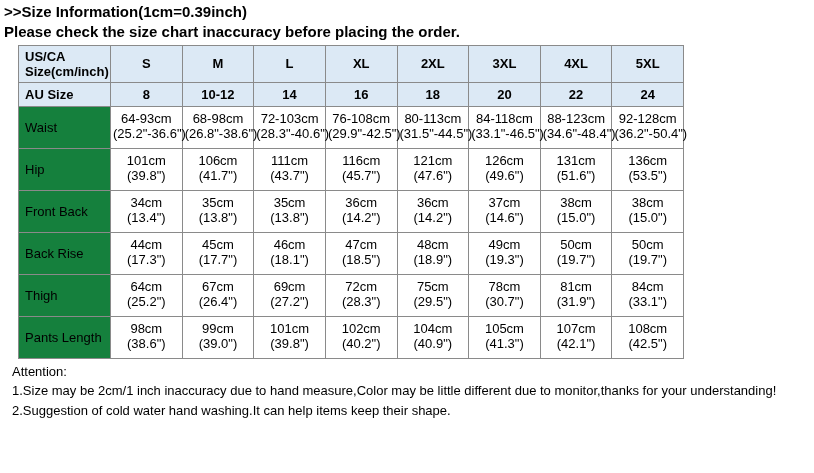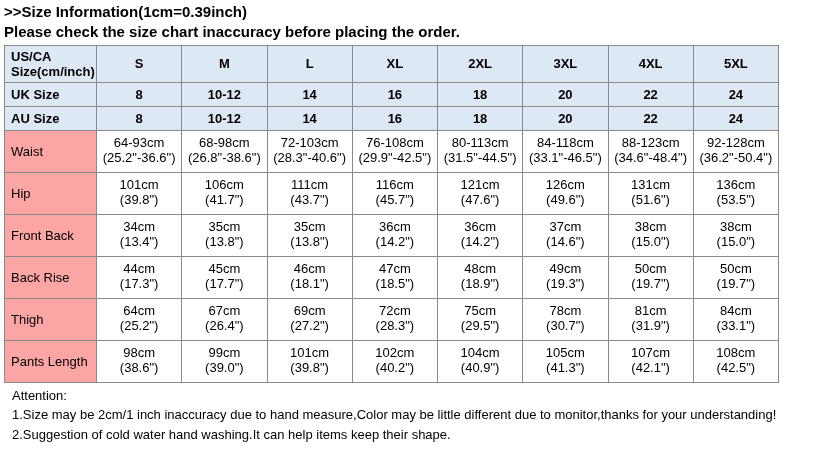--- a/index.html
+++ b/index.html
@@ -26,40 +26,40 @@
     line-height: 1.25;
   }
   .subheading {
     font-size: 15px;
     font-weight: bold;
     padding: 1px 4px 3px 4px;
     line-height: 1.25;
   }
   table.size-table {
     border-collapse: collapse;
-    width: 775px;
-    margin: 0 4px;
+    width: 666px;
+    margin: 0 18px;
     table-layout: fixed;
   }
   table.size-table td, table.size-table th {
     border: 1px solid #8a8a8a;
     text-align: center;
     vertical-align: middle;
     font-size: 13px;
     padding: 1px 2px;
   }
   .hdr-row td {
     background: #dce9f5;
     font-weight: bold;
   }
   .rowlabel {
     text-align: left !important;
     padding-left: 6px !important;
     font-size: 13px;
-    background: #fca5a5;
+    background: #15803d;
   }
   .hdr-row .rowlabel {
     background: #dce9f5;
     font-weight: bold;
     text-align: left !important;
     padding-left: 6px !important;
   }
   .cell-main {
     display: block;
     line-height: 1.15;
@@ -106,31 +106,20 @@
         <td>S</td>
         <td>M</td>
         <td>L</td>
         <td>XL</td>
         <td>2XL</td>
         <td>3XL</td>
         <td>4XL</td>
         <td>5XL</td>
       </tr>
 
-      <tr class="hdr-row hdr-thin">
-        <td class="rowlabel">UK Size</td>
-        <td>8</td>
-        <td>10-12</td>
-        <td>14</td>
-        <td>16</td>
-        <td>18</td>
-        <td>20</td>
-        <td>22</td>
-        <td>24</td>
-      </tr>
 
       <tr class="hdr-row hdr-thin">
         <td class="rowlabel">AU Size</td>
         <td>8</td>
         <td>10-12</td>
         <td>14</td>
         <td>16</td>
         <td>18</td>
         <td>20</td>
         <td>22</td>

